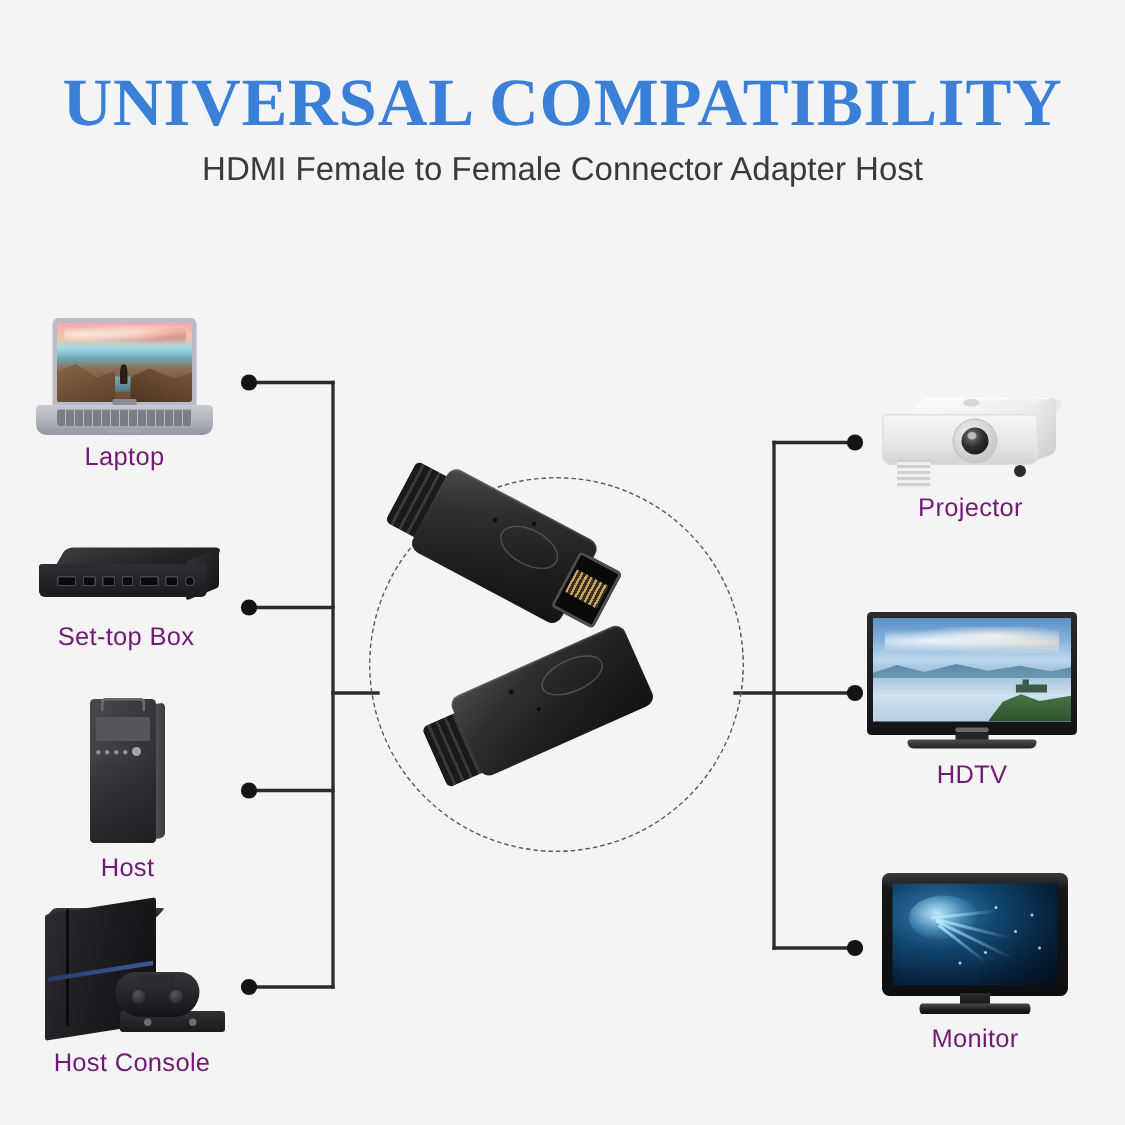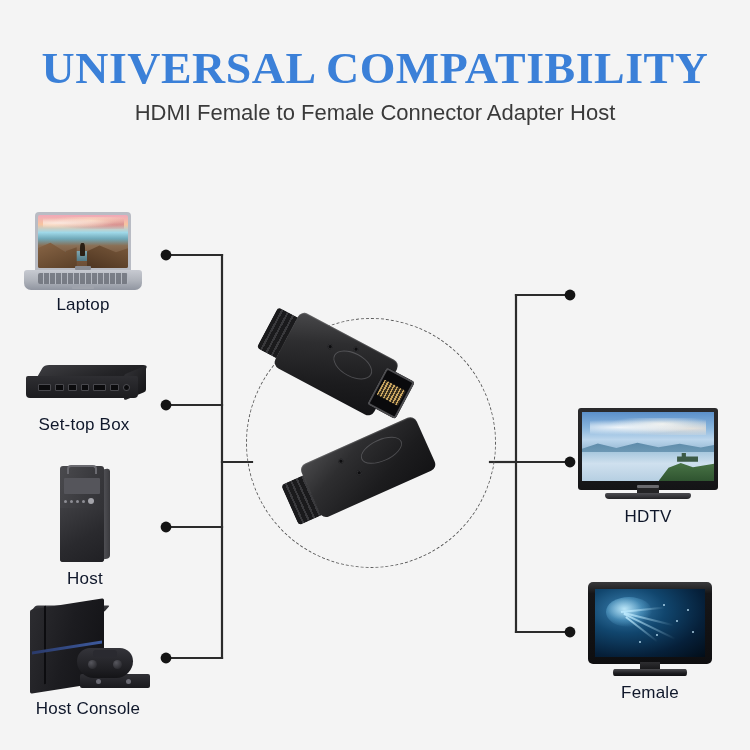--- a/index.html
+++ b/index.html
@@ -53,21 +53,21 @@
     position: absolute;
     display: flex;
     flex-direction: column;
     align-items: center;
   }
   .device-art {
     position: relative;
   }
   .device-label {
     font-size: 17px;
-    color: #0f172a;
+    color: #701a75;
     margin-top: 5px;
     white-space: nowrap;
     letter-spacing: 0.2px;
   }
 
   
   .wires {
     position: absolute;
     top: 0; left: 0;
     width: 750px; height: 750px;
@@ -690,20 +690,39 @@
 
     <div class="adapter adapter-bot">
       <div class="boot" style="left:0; top:14px; width:32px; height:44px;"></div>
       <div class="shell" style="left:24px; top:4px; width:126px; height:58px;"></div>
       <div class="emboss" style="left:84px; top:12px; width:44px; height:22px;"></div>
       <div class="screwhole" style="left:62px; top:14px; width:5px; height:5px;"></div>
       <div class="screwhole" style="left:74px; top:32px; width:5px; height:5px;"></div>
     </div>
   </div>
 
+  <div class="device" style="left:584px; top:250px;">
+    <div class="device-art">
+      <div class="proj">
+        <div class="proj-top"></div>
+        <div class="proj-side"></div>
+        <div class="proj-front">
+          <div class="proj-vent"></div>
+          <div class="proj-sensor"></div>
+        </div>
+        <div class="proj-knob"></div>
+        <div class="proj-lens-ring">
+          <div class="proj-lens">
+            <div class="proj-lens-hl"></div>
+          </div>
+        </div>
+      </div>
+    </div>
+    <div class="device-label">Projector</div>
+  </div>
 
   <div class="device" style="left:578px; top:408px;">
     <div class="device-art">
       <div class="hdtv">
         <div class="hdtv-frame">
           <div class="hdtv-screen">
             <div class="tv-cloud"></div>
             <div class="tv-mtn-far"></div>
             <div class="tv-lake"></div>
             <div class="tv-bank"></div>
@@ -733,16 +752,16 @@
             <span class="mon-spark" style="left:84%; top:30%;"></span>
             <span class="mon-spark" style="left:55%; top:66%;"></span>
             <span class="mon-spark" style="left:40%; top:76%;"></span>
             <span class="mon-spark" style="left:88%; top:62%;"></span>
           </div>
         </div>
         <div class="mon-neck"></div>
         <div class="mon-stand"></div>
       </div>
     </div>
-    <div class="device-label">Female</div>
+    <div class="device-label">Monitor</div>
   </div>
 
 </div>
 
 </body></html>

